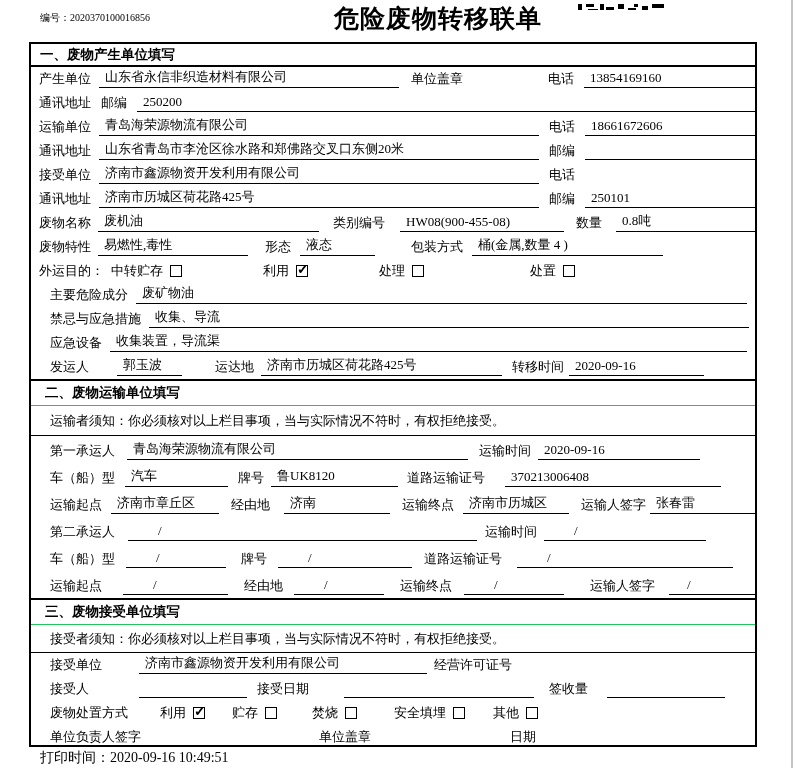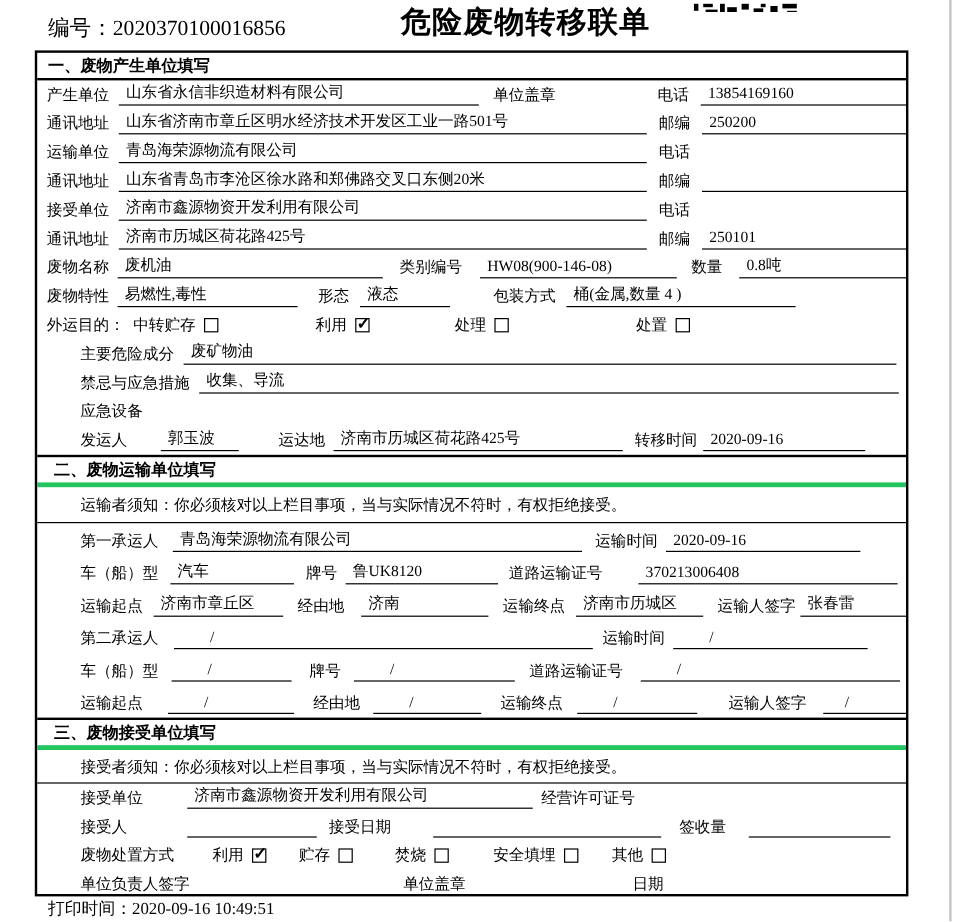--- a/index.html
+++ b/index.html
@@ -1,46 +1,46 @@
 <!DOCTYPE html>
 <html><head>
 <meta charset="utf-8">
 <style>
   html,body{margin:0;padding:0;}
   body{
     width:796px;height:768px;position:relative;background:#ffffff;color:#000;
     font-family:"Liberation Serif","DejaVu Serif",serif;overflow:hidden;
   }
-  .serial{position:absolute;top:11px;left:40px;font-size:18px;white-space:nowrap;}
+  .serial{position:absolute;top:11px;left:40px;font-size:10px;white-space:nowrap;}
   .doc-title{
     position:absolute;top:2px;left:0;width:100%;text-align:center;
     font-size:25px;font-weight:bold;letter-spacing:1px;transform:translateX(40px);
     white-space:nowrap;
   }
   .qr{position:absolute;top:0;left:578px;width:90px;height:10px;overflow:hidden;}
   .page-edge{position:absolute;top:0;right:3px;width:2px;height:100%;background:#c4c4c4;}
 
   .form{
     position:absolute;top:42px;left:29px;width:728px;height:705px;
     border:2px solid #000;box-sizing:border-box;display:flex;flex-direction:column;
   }
   .sec-h{
     flex:none;font-weight:bold;font-size:13.5px;padding-left:9px;
     display:flex;align-items:center;box-sizing:border-box;white-space:nowrap;
   }
   .sec-h.h1{height:23px;border-bottom:2px solid #000;}
-  .sec-h.hn{height:27px;border-top:2px solid #000;border-bottom:4px solid #22c55e;padding-left:14px;}
+  .sec-h.hn{height:27px;border-top:2px solid #000;border-bottom:1px solid #22c55e;padding-left:14px;}
   .row{
     flex:none;display:flex;align-items:flex-end;box-sizing:border-box;
     font-size:13px;white-space:nowrap;padding:0 0 3px 8px;
   }
   .r1{height:24px;}
   .r2{height:27px;}
   .r3{height:24px;}
-  .ind{padding-left:36px;}
+  .ind{padding-left:19px;}
   .notice{border-bottom:1px solid #000;align-items:center;padding-bottom:0;}
   .n2{height:30px;}
   .n3{height:28px;}
   .lbl{flex:none;padding-bottom:0;text-align:right;}
   .fld{
     flex:none;border-bottom:1px solid #000;padding:0 2px 1px 6px;
     min-height:15px;box-sizing:border-box;overflow:hidden;
   }
   .grow{flex:1;}
   .sl{padding-left:30px;}
@@ -92,29 +92,29 @@
   <div class="row r1">
     <span class="lbl">产生单位</span>
     <span class="fld" style="width:300px;margin-left:8px">山东省永信非织造材料有限公司</span>
     <span class="lbl" style="margin-left:12px">单位盖章</span>
     <span class="lbl" style="margin-left:85px">电话</span>
     <span class="fld grow" style="margin-left:10px">13854169160</span>
   </div>
 
   <div class="row r1">
     <span class="lbl">通讯地址</span>
-    <span class="fld" style="width:440px;margin-left:8px">山东省济南市章丘区明水经济技术开发区工业一路501号</span>
     <span class="lbl" style="margin-left:10px">邮编</span>
     <span class="fld grow" style="margin-left:10px">250200</span>
   </div>
 
   <div class="row r1">
     <span class="lbl">运输单位</span>
     <span class="fld" style="width:440px;margin-left:8px">青岛海荣源物流有限公司</span>
     <span class="lbl" style="margin-left:10px">电话</span>
+    <span class="fld grow" style="margin-left:10px">18661672606</span>
   </div>
 
   <div class="row r1">
     <span class="lbl">通讯地址</span>
     <span class="fld" style="width:440px;margin-left:8px">山东省青岛市李沧区徐水路和郑佛路交叉口东侧20米</span>
     <span class="lbl" style="margin-left:10px">邮编</span>
     <span class="fld grow" style="margin-left:10px"></span>
   </div>
 
   <div class="row r1">
@@ -127,21 +127,21 @@
     <span class="lbl">通讯地址</span>
     <span class="fld" style="width:440px;margin-left:8px">济南市历城区荷花路425号</span>
     <span class="lbl" style="margin-left:10px">邮编</span>
     <span class="fld grow" style="margin-left:10px">250101</span>
   </div>
 
   <div class="row r1">
     <span class="lbl">废物名称</span>
     <span class="fld" style="width:221px;margin-left:7px">废机油</span>
     <span class="lbl" style="margin-left:14px">类别编号</span>
-    <span class="fld" style="width:164px;margin-left:15px">HW08(900-146-08)</span>
+    <span class="fld" style="width:164px;margin-left:15px">HW08(900-455-08)</span>
     <span class="lbl" style="margin-left:12px">数量</span>
     <span class="fld grow" style="margin-left:14px">0.8吨</span>
   </div>
 
   <div class="row r1">
     <span class="lbl">废物特性</span>
     <span class="fld" style="width:150px;margin-left:7px">易燃性,毒性</span>
     <span class="lbl" style="margin-left:17px">形态</span>
     <span class="fld" style="width:75px;margin-left:9px">液态</span>
     <span class="lbl" style="margin-left:36px">包装方式</span>
@@ -173,20 +173,21 @@
     <span class="fld grow" style="margin-left:8px;margin-right:8px">废矿物油</span>
   </div>
 
   <div class="row r1 ind">
     <span class="lbl">禁忌与应急措施</span>
     <span class="fld grow" style="margin-left:8px;margin-right:6px">收集、导流</span>
   </div>
 
   <div class="row r1 ind">
     <span class="lbl">应急设备</span>
+    <span class="fld grow" style="margin-left:8px;margin-right:8px">收集装置，导流渠</span>
   </div>
 
   <div class="row r1 ind">
     <span class="lbl">发运人</span>
     <span class="fld" style="width:65px;margin-left:28px">郭玉波</span>
     <span class="lbl" style="margin-left:33px">运达地</span>
     <span class="fld" style="width:241px;margin-left:7px">济南市历城区荷花路425号</span>
     <span class="lbl" style="margin-left:10px">转移时间</span>
     <span class="fld" style="width:135px;margin-left:5px">2020-09-16</span>
   </div>
@@ -203,21 +204,21 @@
     <span class="lbl" style="margin-left:11px">运输时间</span>
     <span class="fld" style="width:162px;margin-left:7px">2020-09-16</span>
   </div>
 
   <div class="row r2 ind">
     <span class="lbl">车（船）型</span>
     <span class="fld" style="width:103px;margin-left:10px">汽车</span>
     <span class="lbl" style="margin-left:10px">牌号</span>
     <span class="fld" style="width:127px;margin-left:7px">鲁UK8120</span>
     <span class="lbl" style="margin-left:9px">道路运输证号</span>
-    <span class="fld" style="width:216px;margin-left:30px">370213006408</span>
+    <span class="fld" style="width:216px;margin-left:20px">370213006408</span>
   </div>
 
   <div class="row r2 ind">
     <span class="lbl">运输起点</span>
     <span class="fld" style="width:108px;margin-left:9px">济南市章丘区</span>
     <span class="lbl" style="margin-left:12px">经由地</span>
     <span class="fld" style="width:106px;margin-left:14px">济南</span>
     <span class="lbl" style="margin-left:12px">运输终点</span>
     <span class="fld" style="width:106px;margin-left:9px">济南市历城区</span>
     <span class="lbl" style="margin-left:12px">运输人签字</span>

